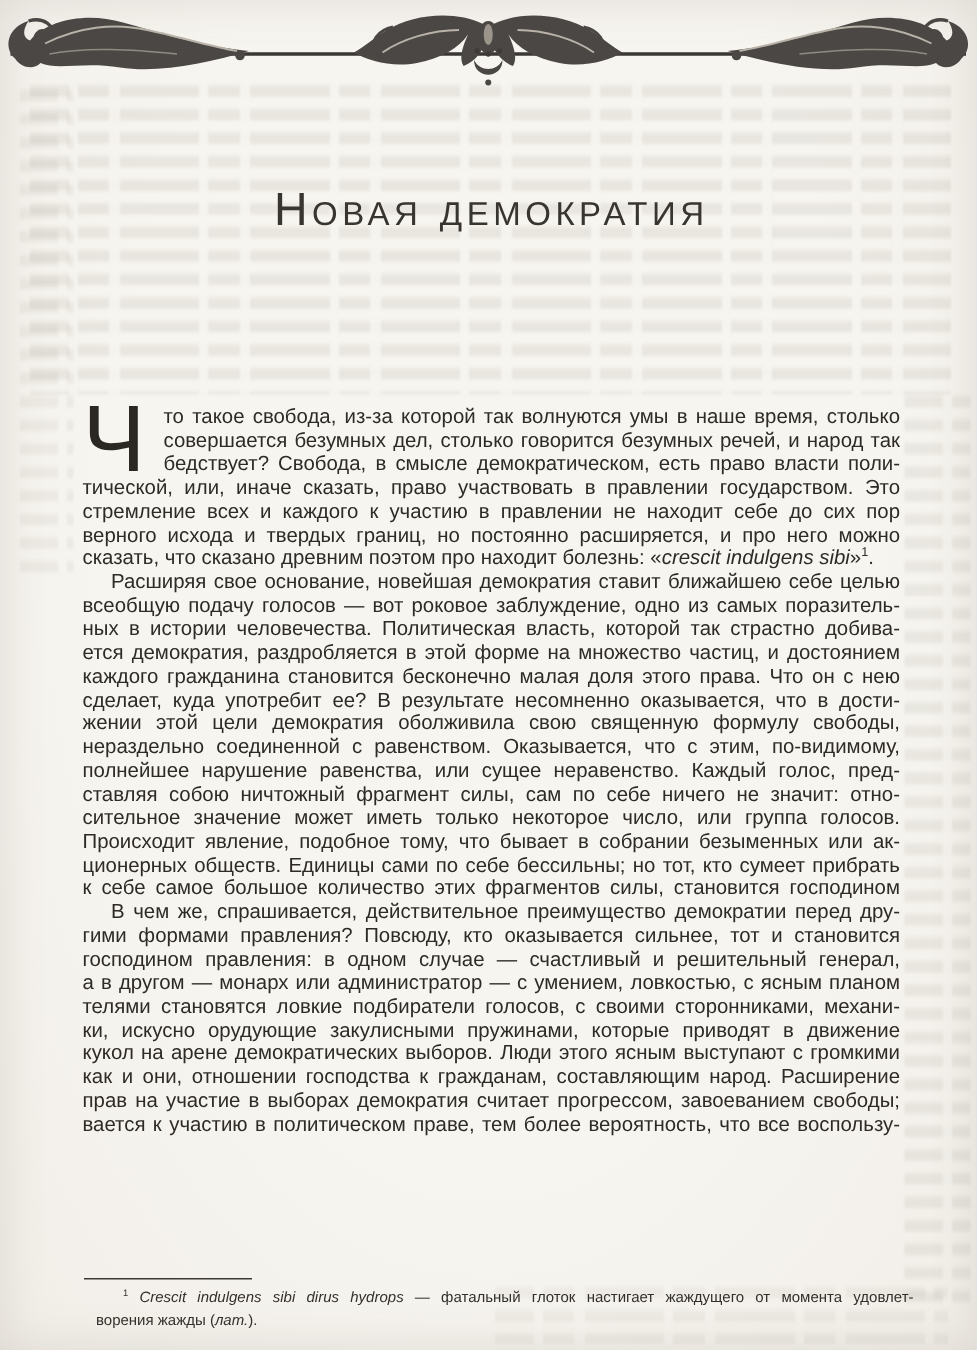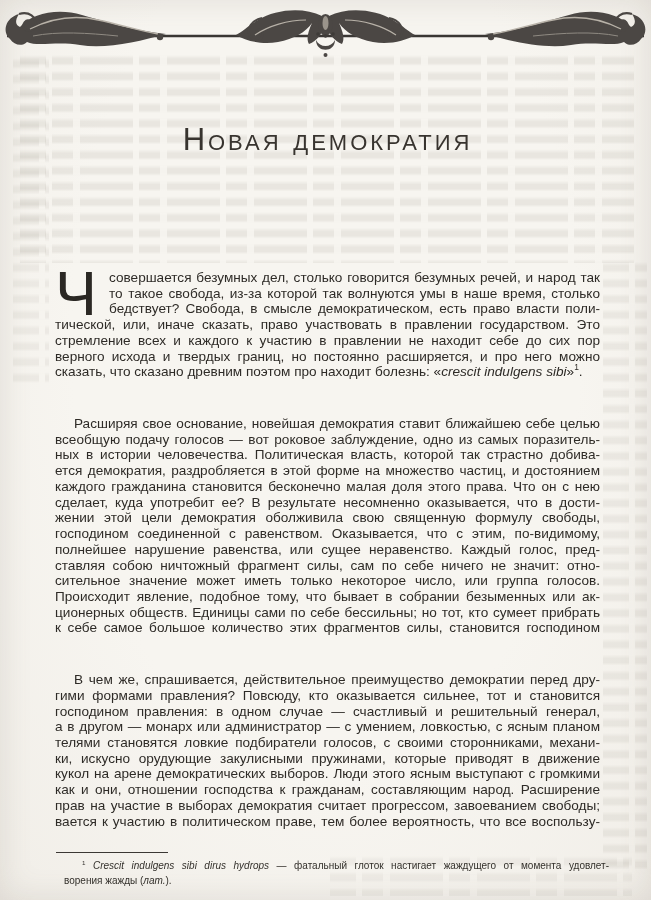--- a/index.html
+++ b/index.html
@@ -49,21 +49,21 @@
 
   
   .body-text {
     position: absolute; top: 270px; left: 55px; width: 545px;
     font-size: 13.6px; line-height: 15.72px;
     color: #2e2b27;
   }
   .para { margin: 0; }
   .line { text-align: justify; text-align-last: justify; }
   .line.last { text-align-last: left; }
-  .para.indent .line:first-child { text-indent: 19px; margin-top: 36px; }
+  .para.indent .line:first-child { text-indent: 19px; }
   .dropcap {
     float: left;
     width: 47px; height: 46px;
     margin: 1px 7px 0 0;
     font-size: 63px; line-height: 44px;
     color: #2b2824;
   }
   .italic { font-style: italic; }
   .sup { vertical-align: super; font-size: .62em; line-height: 0; }
 
@@ -113,37 +113,37 @@
       <path d="M316,34 C316,47 335,47 335,34 C331,42 320,42 316,34 Z" fill="#4b4744"></path>
       <circle cx="325.5" cy="49" r="2" fill="#4b4744"></circle>
     </g>
   </svg>
 
   <h1 class="title">Новая демократия</h1>
 
   <div class="body-text">
       <div class="para">
         <span class="dropcap">Ч</span>
+        <div class="line"><span>то такое свобода, из-за которой так волнуются умы в наше время, столько</span></div>
         <div class="line"><span>совершается безумных дел, столько говорится безумных речей, и народ так</span></div>
-        <div class="line"><span>то такое свобода, из-за которой так волнуются умы в наше время, столько</span></div>
         <div class="line"><span>бедствует? Свобода, в смысле демократическом, есть право власти поли-</span></div>
         <div class="line"><span>тической, или, иначе сказать, право участвовать в правлении государством. Это</span></div>
         <div class="line"><span>стремление всех и каждого к участию в правлении не находит себе до сих пор</span></div>
         <div class="line"><span>верного исхода и твердых границ, но постоянно расширяется, и про него можно</span></div>
         <div class="line last"><span>сказать, что сказано древним поэтом про находит болезнь: «</span><span class="italic">crescit indulgens sibi</span><span>»</span><span class="sup">1</span><span>.</span></div>
       </div>
       <div class="para indent">
         <div class="line"><span>Расширяя свое основание, новейшая демократия ставит ближайшею себе целью</span></div>
         <div class="line"><span>всеобщую подачу голосов — вот роковое заблуждение, одно из самых поразитель-</span></div>
         <div class="line"><span>ных в истории человечества. Политическая власть, которой так страстно добива-</span></div>
         <div class="line"><span>ется демократия, раздробляется в этой форме на множество частиц, и достоянием</span></div>
         <div class="line"><span>каждого гражданина становится бесконечно малая доля этого права. Что он с нею</span></div>
         <div class="line"><span>сделает, куда употребит ее? В результате несомненно оказывается, что в дости-</span></div>
         <div class="line"><span>жении этой цели демократия оболживила свою священную формулу свободы,</span></div>
-        <div class="line"><span>господином соединенной с равенством. Оказывается, что с этим, по-видимому,</span></div>
+        <div class="line"><span>нераздельно соединенной с равенством. Оказывается, что с этим, по-видимому,</span></div>
         <div class="line"><span>полнейшее нарушение равенства, или сущее неравенство. Каждый голос, пред-</span></div>
         <div class="line"><span>ставляя собою ничтожный фрагмент силы, сам по себе ничего не значит: отно-</span></div>
         <div class="line"><span>сительное значение может иметь только некоторое число, или группа голосов.</span></div>
         <div class="line"><span>Происходит явление, подобное тому, что бывает в собрании безыменных или ак-</span></div>
         <div class="line"><span>ционерных обществ. Единицы сами по себе бессильны; но тот, кто сумеет прибрать</span></div>
         <div class="line"><span>к себе самое большое количество этих фрагментов силы, становится господином</span></div>
       </div>
       <div class="para indent">
         <div class="line"><span>В чем же, спрашивается, действительное преимущество демократии перед дру-</span></div>
         <div class="line"><span>гими формами правления? Повсюду, кто оказывается сильнее, тот и становится</span></div>

